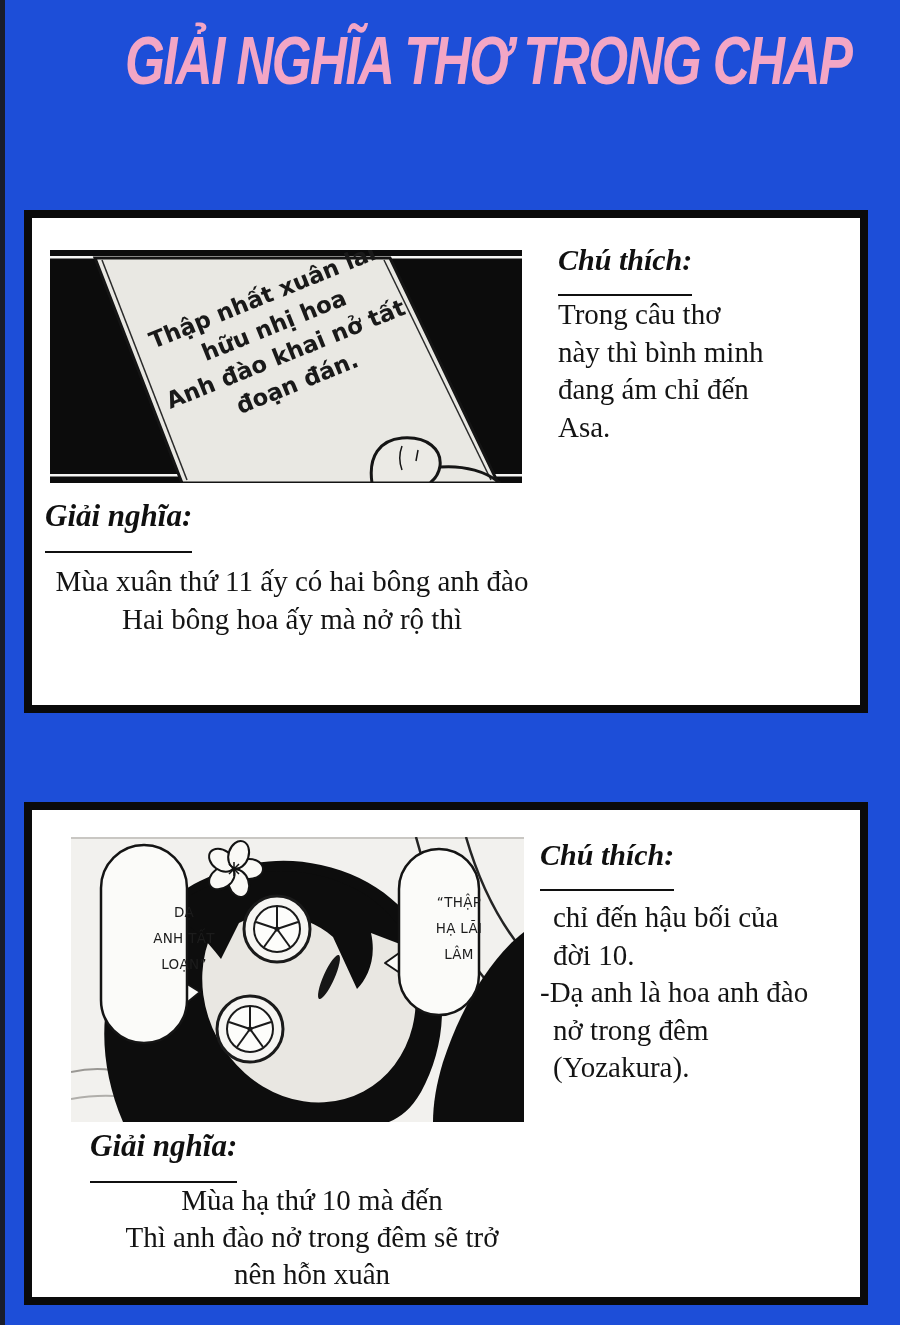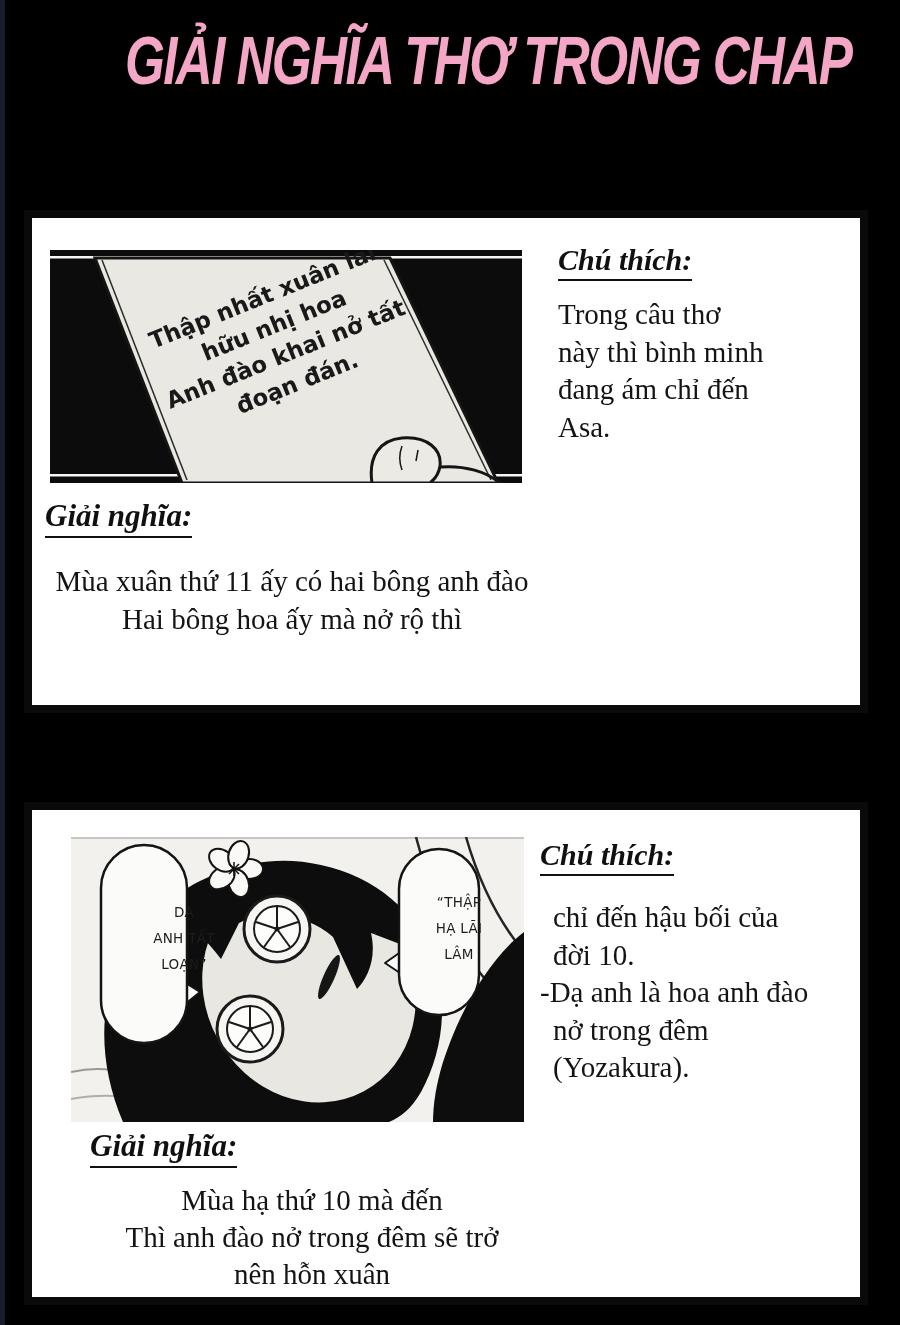--- a/index.html
+++ b/index.html
@@ -1,16 +1,16 @@
 <!DOCTYPE html>
 <html><head>
 <meta charset="utf-8">
 <style>
   html,body{margin:0;padding:0;background:#ffffff;}
-  .page{position:relative;width:900px;height:1325px;background:#000000;overflow:hidden;
+  .page{position:relative;width:900px;height:1325px;background:#1d4ed8;overflow:hidden;
         font-family:"Liberation Serif",serif;color:#141414;}
   .edge-strip{position:absolute;left:0;top:0;width:5px;height:1325px;background:#191d2b;}
 
   
   .title{position:absolute;top:14px;left:35px;width:900px;text-align:center;
          font-family:"Liberation Sans",sans-serif;font-weight:bold;font-style:italic;
          font-size:64px;line-height:92px;color:#f3a6c5;letter-spacing:-2px;
          transform:scaleX(.8) scaleY(1.08);transform-origin:50% 50%;white-space:nowrap;}
 
   
@@ -27,21 +27,21 @@
       transform:rotate(-22deg);transform-origin:50% 50%;
       font-family:"DejaVu Sans",sans-serif;font-weight:bold;font-size:23px;line-height:31px;
       color:#191919;text-align:center;}
 
   .btxt{position:absolute;font-family:"DejaVu Sans",sans-serif;font-size:13.5px;line-height:26px;
         color:#1c1c1c;text-align:center;letter-spacing:.3px;}
   .btxt-left{left:30px;top:62px;width:86px;padding-left:40px;}
   .btxt-right{left:348px;top:52px;width:80px;}
 
   .heading{font-style:italic;font-weight:bold;font-size:30px;color:#101010;}
-  .heading span{border-bottom:2.5px solid #101010;padding-bottom:3px;}
+  .heading span{border-bottom:2.5px solid #101010;padding-bottom:18px;}
 
   .note1{position:absolute;left:526px;top:25px;width:305px;}
   .note2{position:absolute;left:508px;top:28px;width:330px;}
   .note-lines{margin-top:19px;font-size:29px;line-height:37.5px;}
   .note2 .note-lines{margin-top:27px;}
   .note-line.indent{padding-left:13px;}
 
   .meaning-heading1{position:absolute;left:13px;top:280px;font-size:31px;}
   .meaning-heading2{position:absolute;left:58px;top:318px;font-size:31px;}
   .poem{position:absolute;text-align:center;font-size:29px;line-height:38px;}

